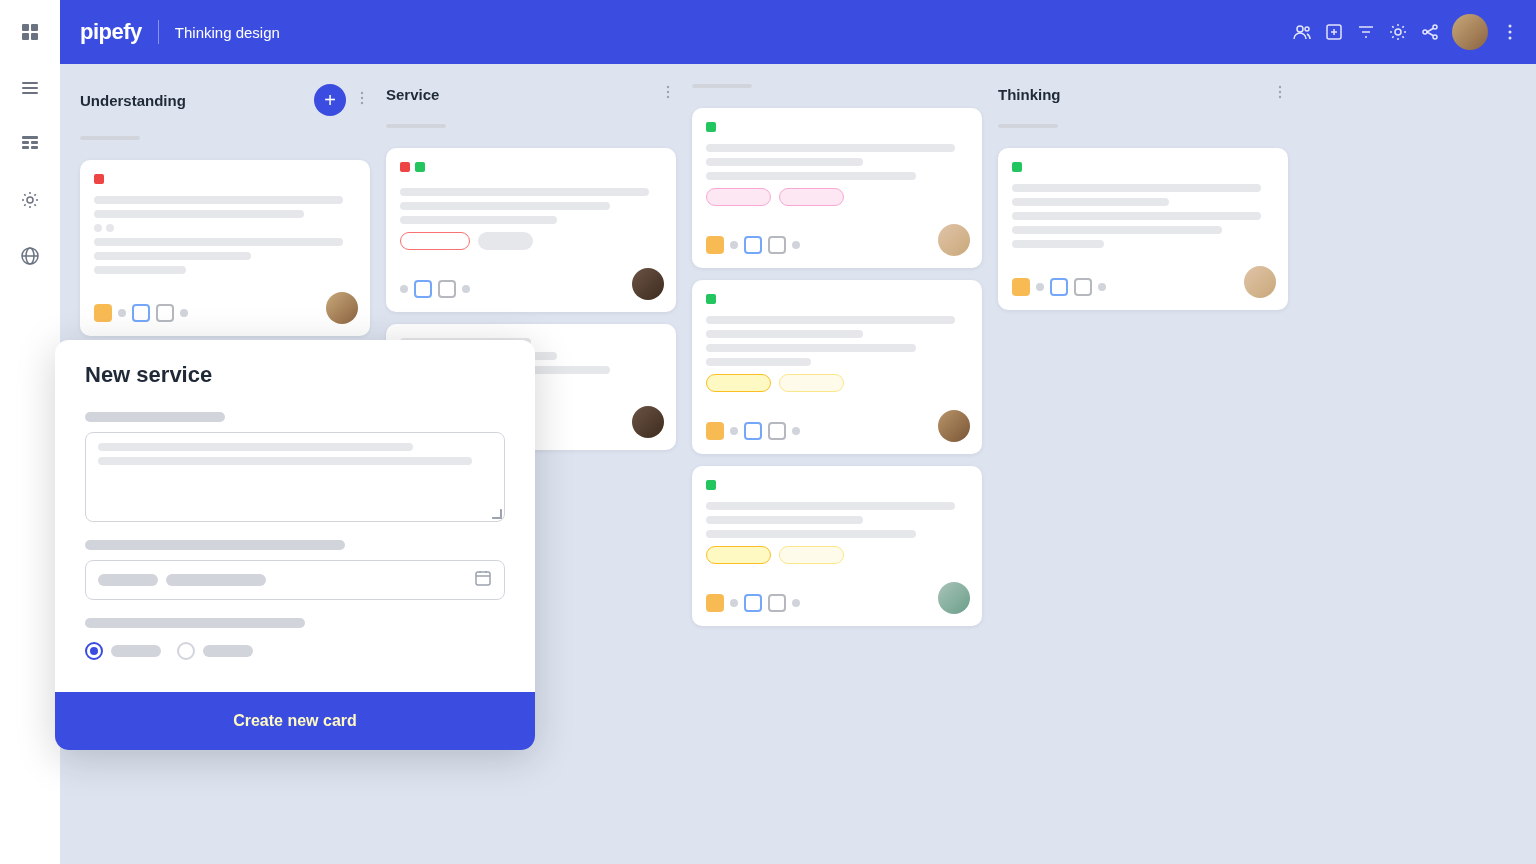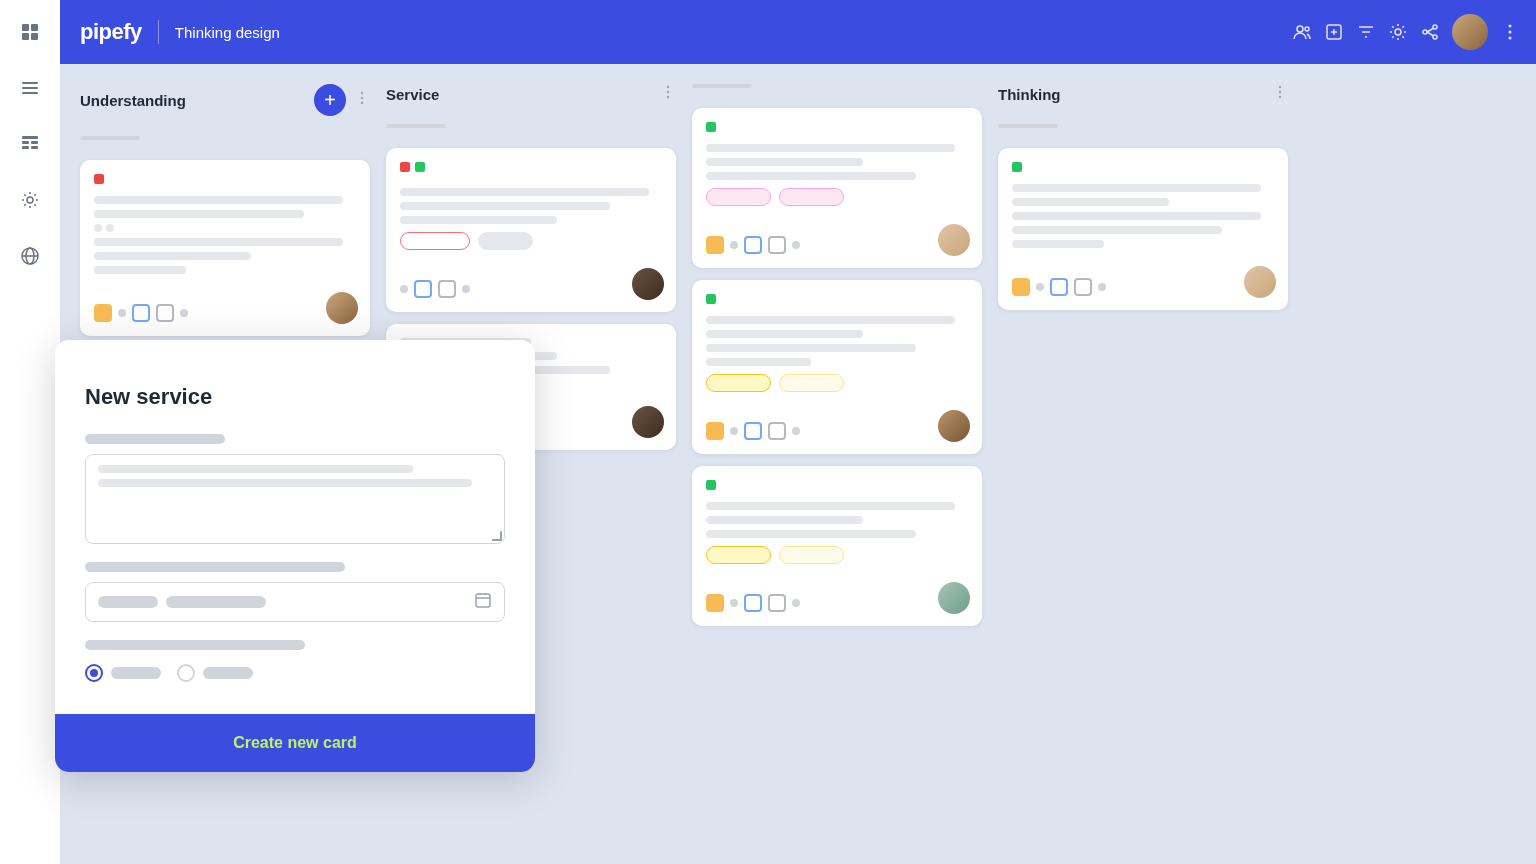--- a/index.html
+++ b/index.html
@@ -225,21 +225,21 @@
       left: 55px;
       top: 340px;
       width: 480px;
       background: #fff;
       border-radius: 14px;
       box-shadow: 0 8px 40px rgba(0,0,0,0.18);
       z-index: 30;
       overflow: hidden;
     }
     .modal-body {
-      padding: 44px 30px 24px;
+      padding: 22px 30px 24px;
     }
     .modal-title {
       font-size: 22px;
       font-weight: 700;
       color: #1f2937;
       margin-bottom: 24px;
     }
     .form-label {
       height: 10px;
       background: #d1d5db;
@@ -305,21 +305,21 @@
       border-radius: 6px;
     }
     .modal-footer {
       background: #3b4de0;
       padding: 20px;
       display: flex;
       align-items: center;
       justify-content: center;
     }
     .modal-footer-btn {
-      color: #bef264;
+      color: #fef9c3;
       font-size: 16px;
       font-weight: 600;
       background: none;
       border: none;
       cursor: pointer;
     }
 
     
     .avatar-brown {
       background: linear-gradient(135deg, #c8a87a 0%, #8b6340 100%);

